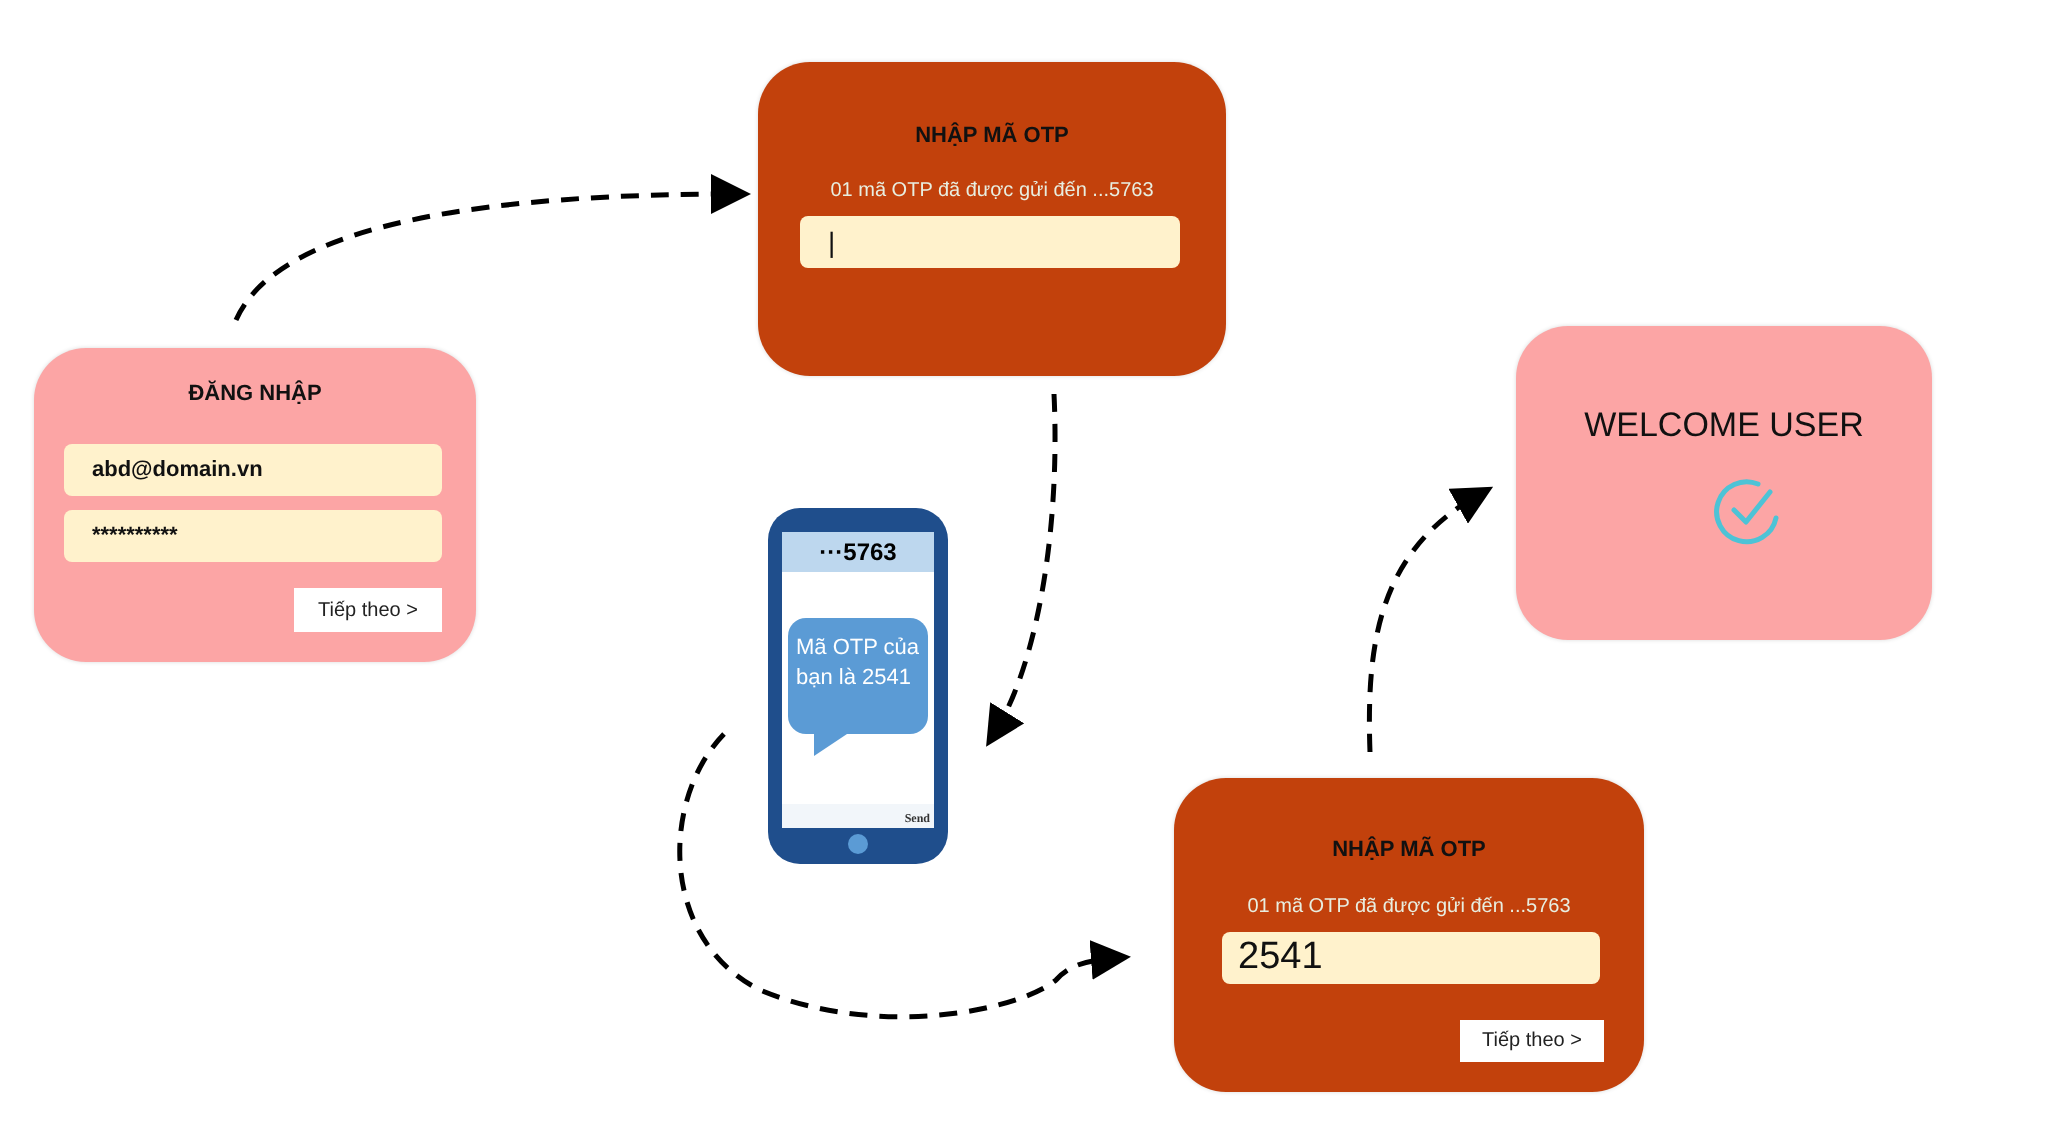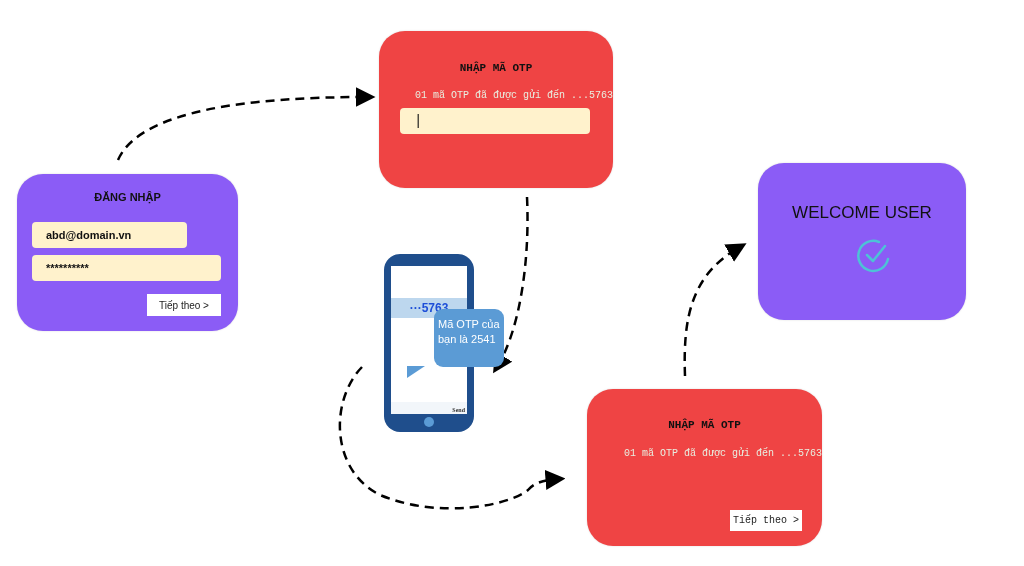--- a/index.html
+++ b/index.html
@@ -1,69 +1,70 @@
 <!DOCTYPE html>
 <html><head>
   <meta charset="utf-8">
   <style>
     html, body { margin:0; padding:0; }
     body { width:1024px; height:566px; background:#ffffff; position:relative; overflow:hidden; font-family:"Liberation Sans", sans-serif; }
     .card { position:absolute; border-radius:26px; box-shadow:0 0 2px rgba(0,0,0,0.15); }
-    .orange { background:#8b5cf6; }
-    .green { background:#ef4444;font-family:Liberation Mono, monospace; }
+    .orange { background:#fca5a5; }
+    .green { background:#c2410c; }
     .title { position:absolute; left:0; right:0; text-align:center; font-weight:bold; font-size:11px; color:#111; }
     .field { position:absolute; background:#fff2cc; border-radius:4px; font-size:11px; color:#111; box-sizing:border-box; padding-left:14px; display:flex; align-items:center; font-weight:bold; }
     .btn { position:absolute; background:#ffffff; font-size:10px; color:#222; display:flex; align-items:center; justify-content:center;text-align:right; }
-    .note { position:absolute; left:0; right:0; text-align:right; font-size:10px; color:#e8eee0; }
+    .note { position:absolute; left:0; right:0; text-align:center; font-size:10px; color:#e8eee0; }
     svg.arrows { position:absolute; left:0; top:0; }
   </style>
 </head>
 <body>
 
 <svg class="arrows" width="1024" height="566">
   <defs>
     <marker id="ah" markerWidth="8" markerHeight="8" refX="5" refY="4" orient="auto">
       <path d="M0,0 L8,4 L0,8 z" fill="#000"></path>
     </marker>
   </defs>
   <path d="M118,160 C140,110 250,97 368,97" stroke="#000" stroke-width="2.5" stroke-dasharray="9,6" fill="none" marker-end="url(#ah)"></path>
   <path d="M527,197 C530,260 520,330 497,367" stroke="#000" stroke-width="2.5" stroke-dasharray="9,6" fill="none" marker-end="url(#ah)"></path>
   <path d="M362,367 C330,400 330,470 380,495 C440,520 510,505 528,490 C535,482 545,480 558,479" stroke="#000" stroke-width="2.5" stroke-dasharray="9,6" fill="none" marker-end="url(#ah)"></path>
   <path d="M685,376 C683,320 690,275 740,247" stroke="#000" stroke-width="2.5" stroke-dasharray="9,6" fill="none" marker-end="url(#ah)"></path>
 </svg>
 
 <div class="card orange" style="left:17px;top:174px;width:221px;height:157px;">
   <div class="title" style="top:17px;">ĐĂNG NHẬP</div>
-  <div class="field" style="left:15px;top:48px;width:155px;height:26px;">abd@domain.vn</div>
+  <div class="field" style="left:15px;top:48px;width:189px;height:26px;">abd@domain.vn</div>
   <div class="field" style="left:15px;top:81px;width:189px;height:26px;">**********</div>
   <div class="btn" style="left:130px;top:120px;width:74px;height:22px;">Tiếp theo &gt;</div>
 </div>
 
 <div class="card green" style="left:379px;top:31px;width:234px;height:157px;">
   <div class="title" style="top:31px;">NHẬP MÃ OTP</div>
   <div class="note" style="top:59px;">01 mã OTP đã được gửi đến ...5763</div>
   <div class="field" style="left:21px;top:77px;width:190px;height:26px;font-weight:normal;font-size:14px;">|</div>
 </div>
 
 <div style="position:absolute;left:384px;top:254px;width:90px;height:178px;background:#1f4e8c;border-radius:16px;">
   <div style="position:absolute;left:7px;top:12px;width:76px;height:148px;background:#ffffff;">
-    <div style="height:20px;background:#bdd7ee;font-weight:bold;font-size:12px;color:#1d4ed8;display:flex;align-items:center;justify-content:center;margin-top:32px;">···5763</div>
-    <div style="position:absolute;left:3px;top:43px;width:70px;height:58px;background:#5b9bd5;border-radius:9px;margin-left:40px;">
+    <div style="height:20px;background:#bdd7ee;font-weight:bold;font-size:12px;color:#000000;display:flex;align-items:center;justify-content:center;">···5763</div>
+    <div style="position:absolute;left:3px;top:43px;width:70px;height:58px;background:#5b9bd5;border-radius:9px;">
       <div style="padding:8px 4px 0 4px;font-size:11px;color:#ffffff;line-height:15px;">Mã OTP của bạn là 2541</div>
     </div>
     <div style="position:absolute;left:16px;top:100px;width:0;height:0;border-left:0 solid transparent;border-right:18px solid transparent;border-top:12px solid #5b9bd5;"></div>
     <div style="position:absolute;left:0;bottom:0;width:76px;height:12px;background:#f2f6fa;"></div>
     <div style="position:absolute;right:2px;bottom:1px;font-size:6px;font-family:'Liberation Serif',serif;font-weight:bold;color:#333;">Send</div>
   </div>
   <div style="position:absolute;left:40px;top:163px;width:10px;height:10px;border-radius:50%;background:#5b9bd5;"></div>
 </div>
 
 <div class="card green" style="left:587px;top:389px;width:235px;height:157px;">
   <div class="title" style="top:30px;">NHẬP MÃ OTP</div>
   <div class="note" style="top:59px;">01 mã OTP đã được gửi đến ...5763</div>
+  <div class="field" style="left:24px;top:77px;width:189px;height:26px;font-weight:normal;font-size:19px;padding-left:8px;">2541</div>
   <div class="btn" style="left:143px;top:121px;width:72px;height:21px;">Tiếp theo &gt;</div>
 </div>
 
 <div class="card orange" style="left:758px;top:163px;width:208px;height:157px;">
   <div style="position:absolute;left:0;right:0;top:40px;text-align:center;font-size:17px;color:#111;">WELCOME USER</div>
   <svg style="position:absolute;left:97px;top:74px;" width="38" height="38" viewBox="0 0 38 38">
     <path d="M24,5 A15,15 0 1,0 33,22" stroke="#4dc3d6" stroke-width="2.5" fill="none" stroke-linecap="round"></path>
     <path d="M12,18 L18,24 L30,9" stroke="#4dc3d6" stroke-width="2.5" fill="none" stroke-linecap="round" stroke-linejoin="round"></path>
   </svg>
 </div>

